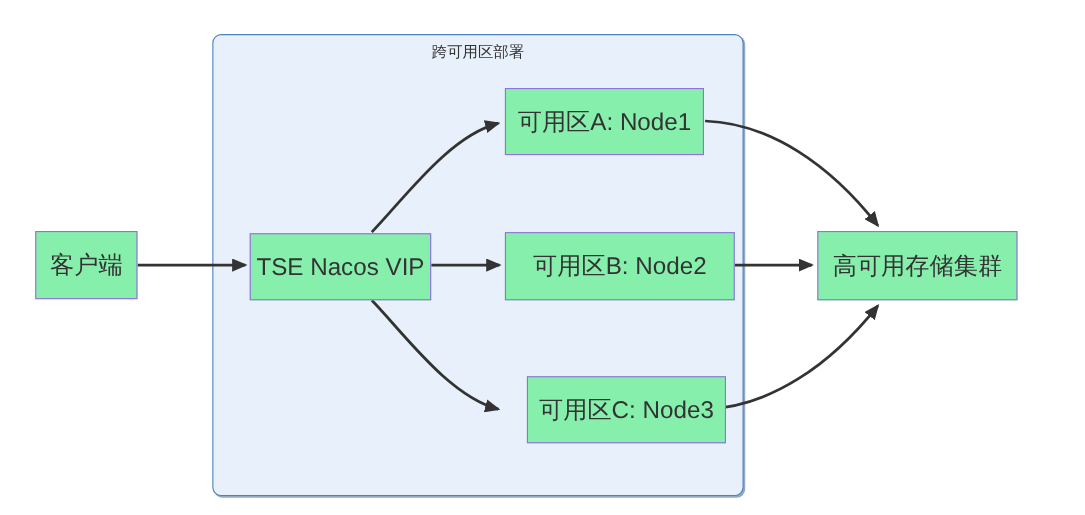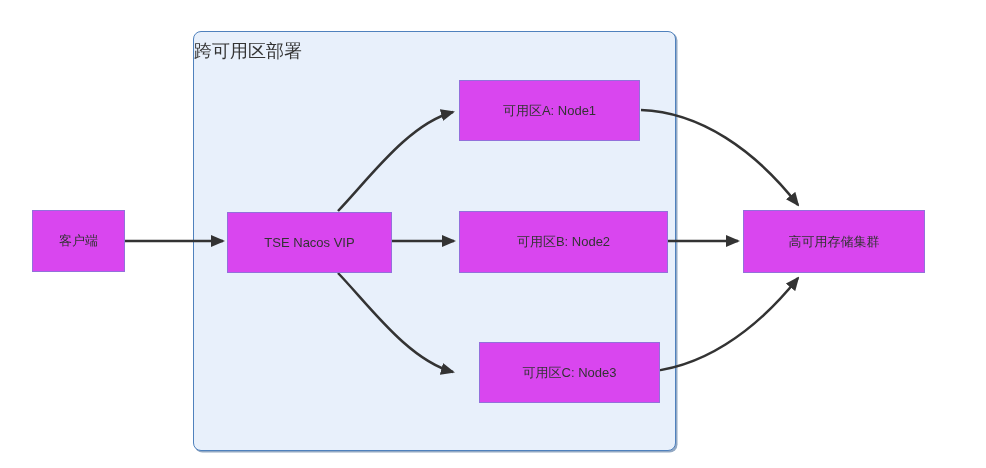--- a/index.html
+++ b/index.html
@@ -15,35 +15,35 @@
     left:193px;top:31px;width:483px;height:420px;
     background:#E8F0FB;
     border:1.5px solid #4F81BD;
     border-radius:8px;
     box-shadow:1.5px 1.5px 0 rgba(58,98,148,0.55);
     box-sizing:border-box;
   }
   .subgraph-title{
     position:absolute;
     top:7px;left:0;right:0;
-    text-align:left;
-    font-size:18px;
+    text-align:center;
+    font-size:14px;
     color:#333333;
   }
   .edges{
     position:absolute;left:0;top:0;width:986px;height:468px;
     pointer-events:none;
   }
   .node{
     position:absolute;
-    background:#d946ef;
+    background:#86efac;
     border:1.5px solid #9370DB;
     box-sizing:border-box;
     display:flex;align-items:center;justify-content:center;
-    font-size:13px;
+    font-size:22px;
     color:#333333;
     white-space:nowrap;
   }
   .node-client {left:32px; top:210px;width:93px; height:62px;}
   .node-vip    {left:227px;top:212px;width:165px;height:61px;}
   .node-zone-a {left:459px;top:80px; width:181px;height:61px;}
   .node-zone-b {left:459px;top:211px;width:209px;height:62px;}
   .node-zone-c {left:459px;top:342px;width:181px;height:61px;margin-left:20px;}
   .node-storage{left:743px;top:210px;width:182px;height:63px;justify-content:center;}
 </style>

